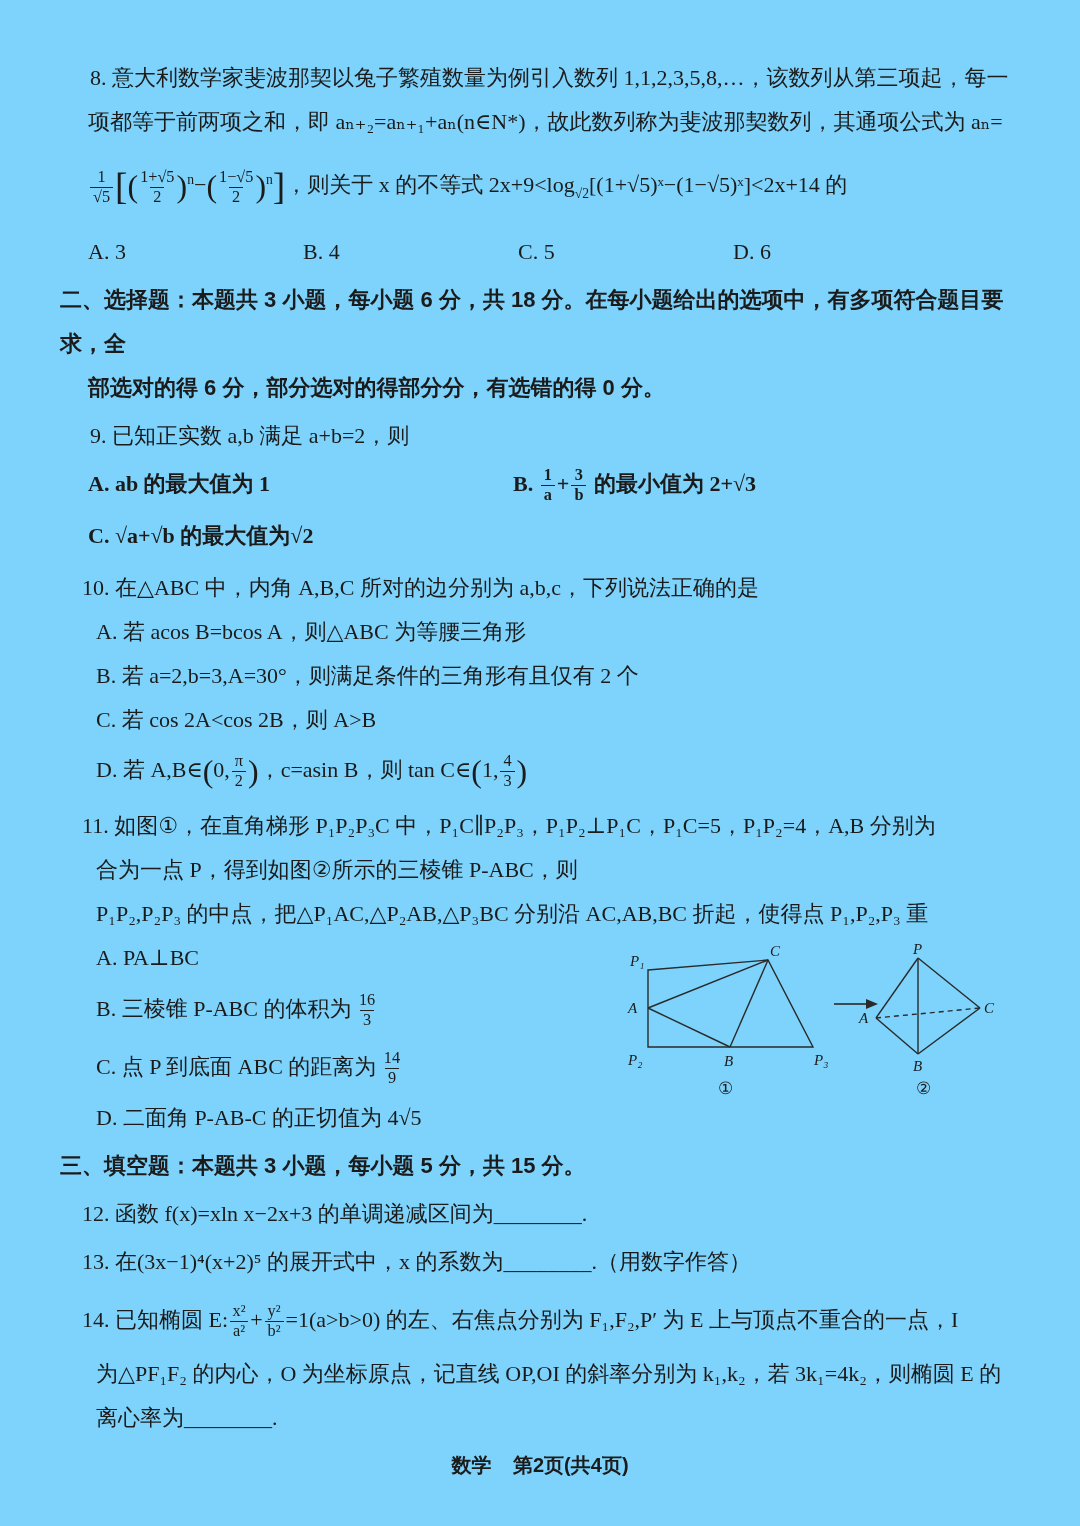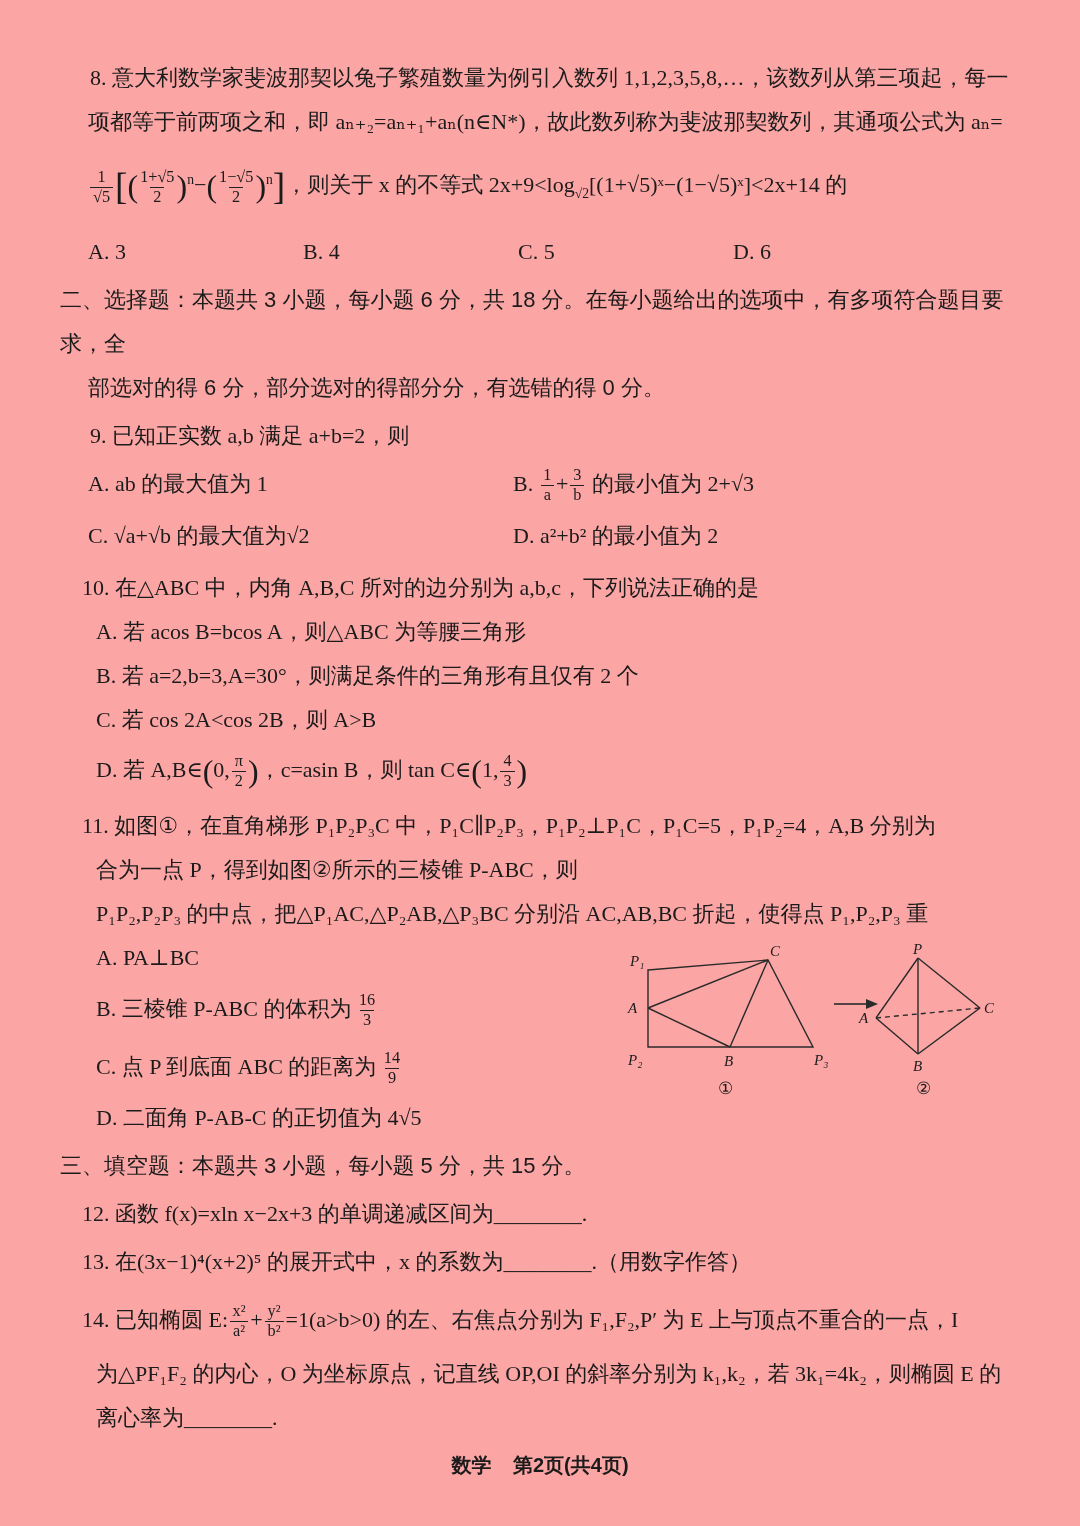--- a/index.html
+++ b/index.html
@@ -1,30 +1,30 @@
 <!DOCTYPE html>
 <html><head>
 <meta charset="utf-8">
 <style>
   html,body{margin:0;padding:0;background:#e9e9e7;}
-  .page{position:relative;width:1080px;height:1526px;margin:0 auto;background:#fca5a5;
+  .page{position:relative;width:1080px;height:1526px;margin:0 auto;background:#7dd3fc;
         box-sizing:border-box;padding:56px 66px 0 60px;color:#1b1b1b;
         font-family:"Liberation Serif","DejaVu Serif","DejaVu Sans",serif;font-size:22px;}
   .ln{line-height:44px;}
   .tall{line-height:72px;}
   .blk{margin-bottom:4px;}
   .q{margin-left:30px;}
   .q2{margin-left:22px;}
   .cont{margin-left:28px;}
   .cont2{margin-left:36px;}
-  .sec{font-family:"Liberation Sans","DejaVu Sans",sans-serif;font-weight:normal;font-size:22px;}
+  .sec{font-family:"Liberation Sans","DejaVu Sans",sans-serif;font-weight:bold;font-size:22px;}
   .optrow{display:flex;margin-left:28px;}
   .optrow span{width:215px;}
   .grid2{display:grid;grid-template-columns:425px auto;margin-left:28px;}
-  .grid2 .ln{line-height:52px;}
+  .grid2 .ln{line-height:52px;font-weight:bold;}
   .frac{display:inline-flex;flex-direction:column;align-items:center;vertical-align:middle;
         font-size:0.74em;line-height:1.15;text-align:center;margin:0 2px;}
   .frac .fd{border-top:1.4px solid #222;padding:0 3px;}
   .bigp{font-size:1.45em;vertical-align:middle;}
   .bigb{font-size:1.7em;vertical-align:middle;}
   sup,sub{font-size:0.62em;}
   .q11wrap{position:relative;}
   .figbox{position:absolute;right:6px;top:6px;width:390px;}
   svg text{font-size:15px;font-style:italic;fill:#1b1b1b;font-family:"Liberation Serif","DejaVu Serif",serif;}
   svg text.cap{font-style:normal;font-size:17px;}
@@ -72,21 +72,20 @@
       <div class="ln">
         <span>B. </span><span class="frac">
             <span class="fn">1</span>
             <span class="fd">a</span>
           </span><span>+</span><span class="frac">
             <span class="fn">3</span>
             <span class="fd">b</span>
           </span><span> 的最小值为 2+√3</span>
       </div>
       <div class="ln">C. √a+√b 的最大值为√2</div>
-      <div class="ln">D. a²+b² 的最小值为 2</div>
     </div>
   </div>
 
   <div class="blk">
     <div class="ln q2">10. 在△ABC 中，内角 A,B,C 所对的边分别为 a,b,c，下列说法正确的是</div>
     <div class="ln q2 cont2">A. 若 acos B=bcos A，则△ABC 为等腰三角形</div>
     <div class="ln q2 cont2">B. 若 a=2,b=3,A=30°，则满足条件的三角形有且仅有 2 个</div>
     <div class="ln q2 cont2">C. 若 cos 2A&lt;cos 2B，则 A&gt;B</div>
     <div class="ln q2 cont2" style="line-height:56px;">
       <span>D. 若 A,B∈</span><span class="bigp">(</span><span>0,</span><span class="frac">

